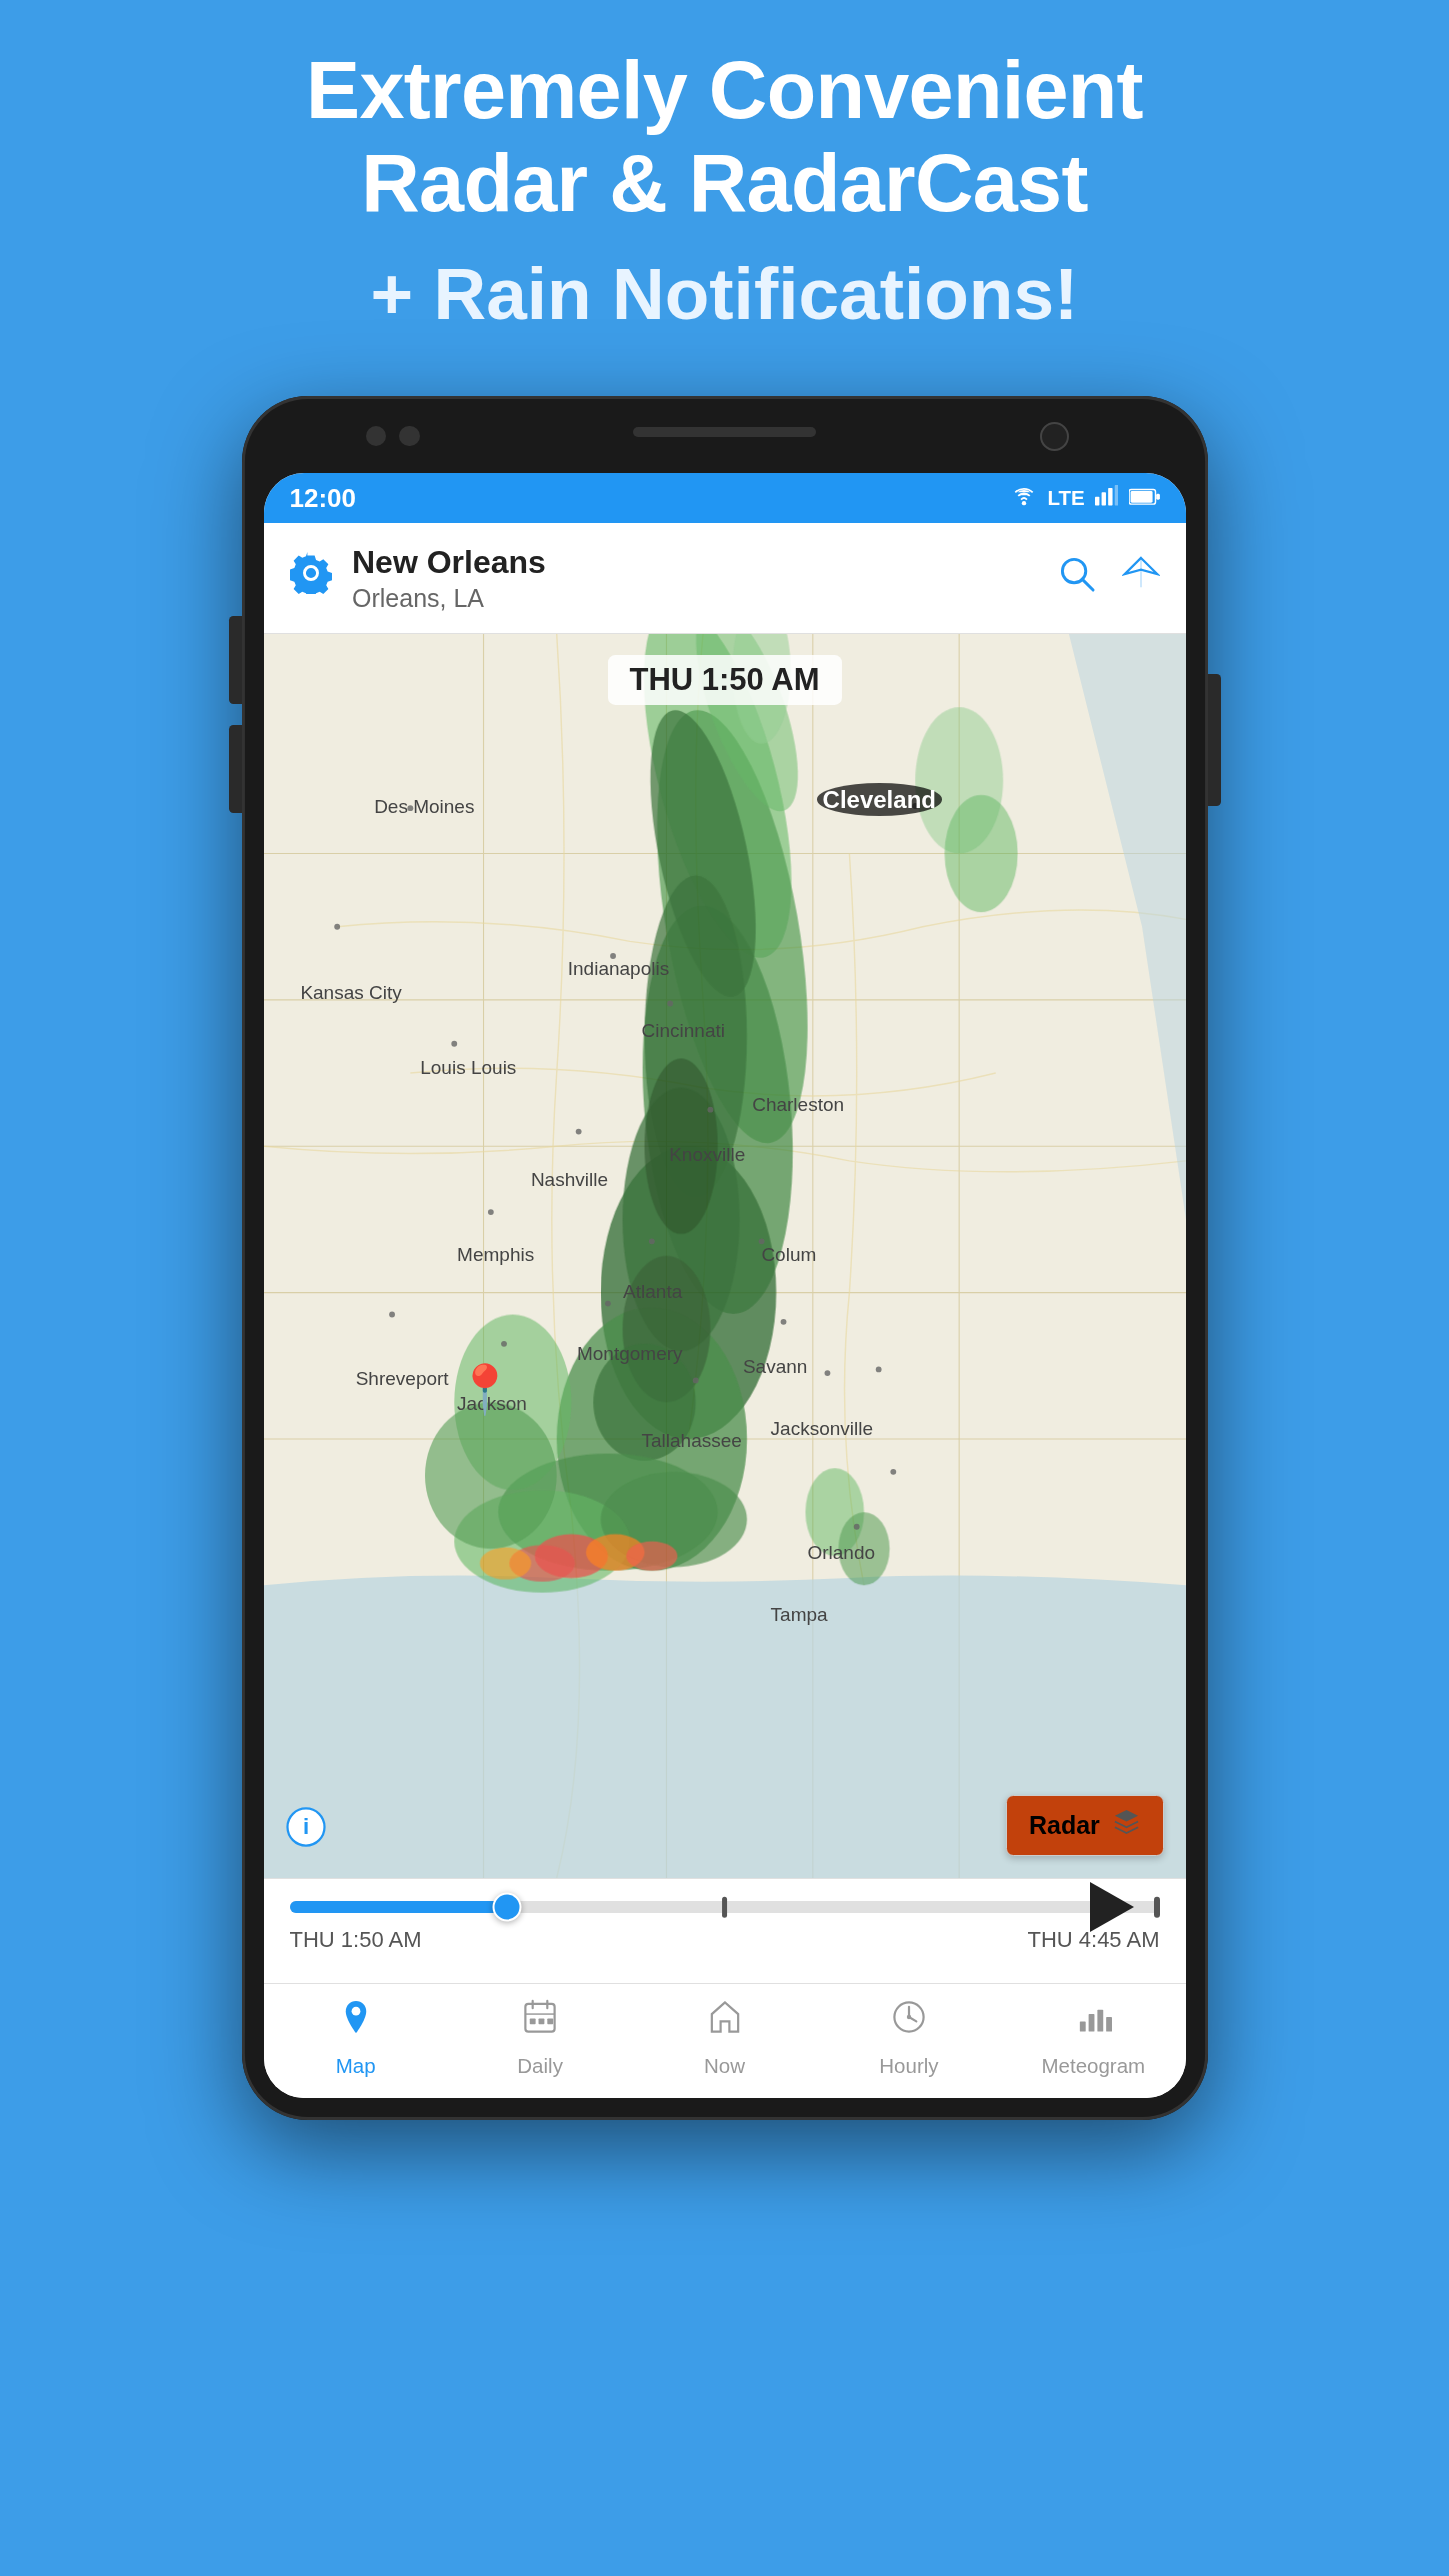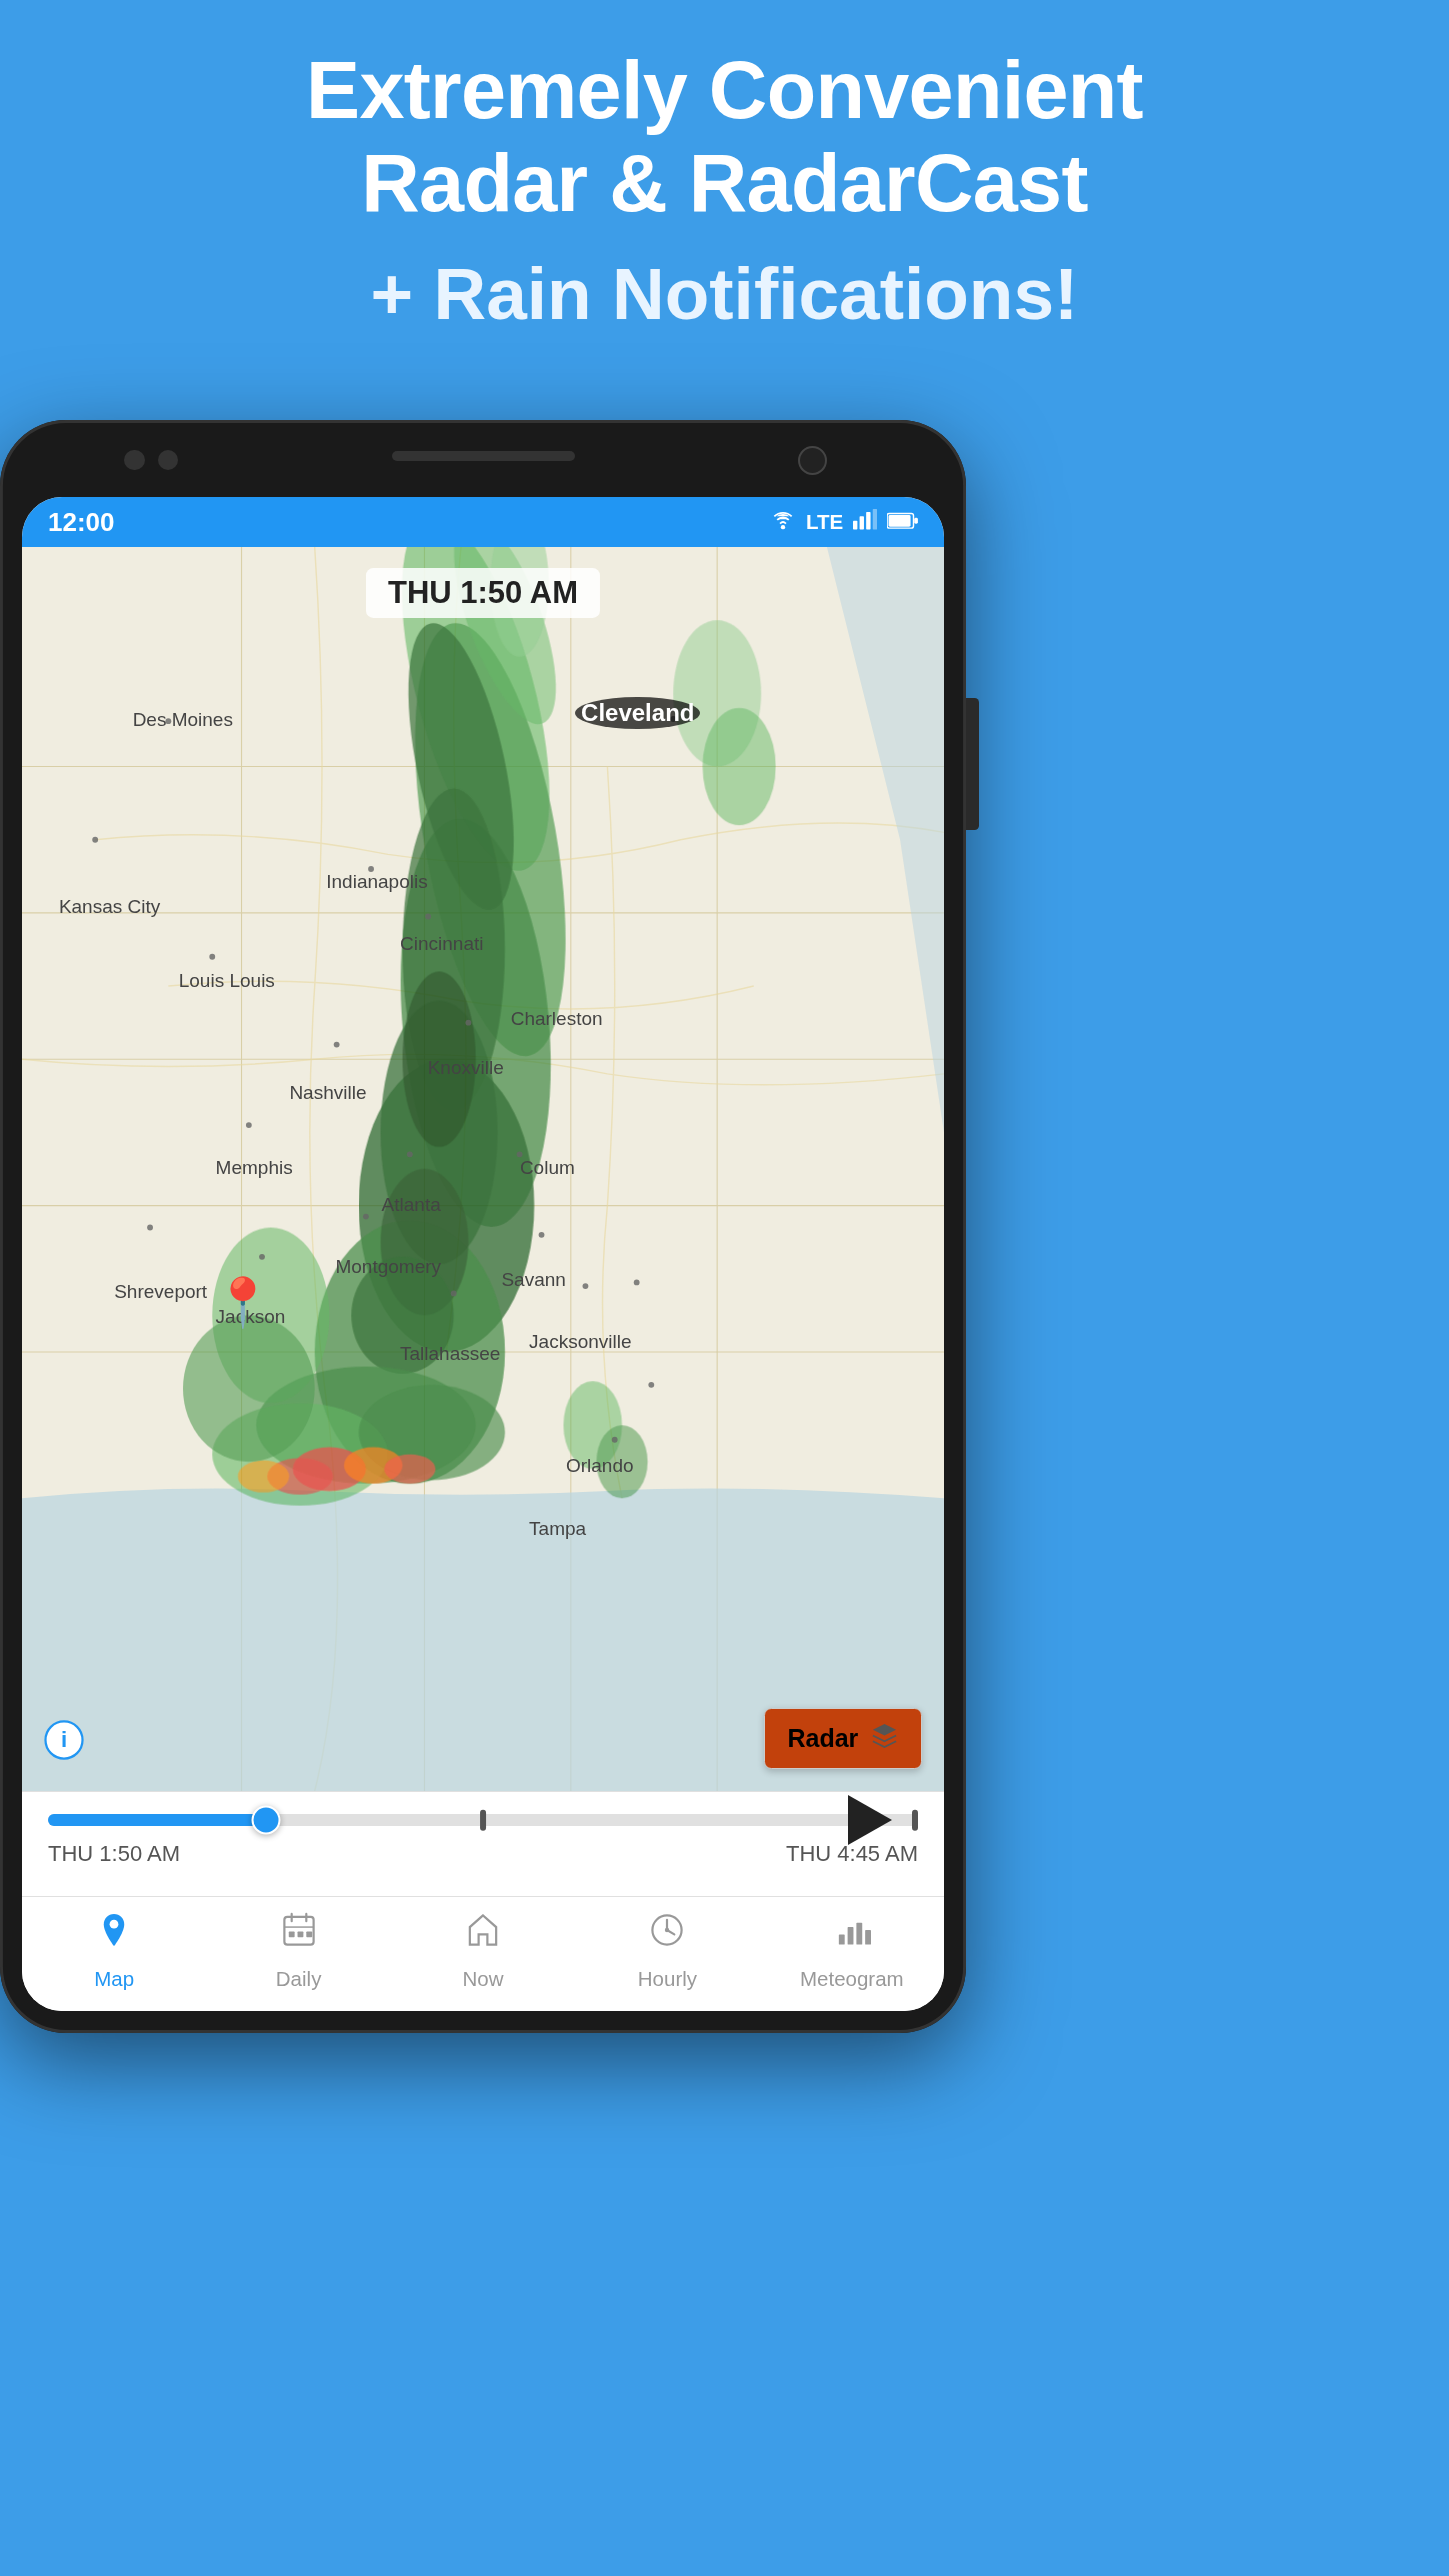--- a/index.html
+++ b/index.html
@@ -28,22 +28,23 @@
 
     .header-subtitle {
       font-size: 73px;
       font-weight: 700;
       margin-top: 22px;
       color: #e8f4ff;
     }
 
     .phone-wrapper {
       display: flex;
+      justify-content: center;
       align-items: flex-start;
-      margin-top: 56px;
+      margin-top: 32px;
     }
 
     .phone-frame {
       width: 966px;
       background: #1a1a1a;
       border-radius: 66px;
       padding: 22px;
       box-shadow: 0 29px 88px rgba(0,0,0,0.5), inset 0 0 0 2.9px #333;
       position: relative;
     }
@@ -445,20 +446,45 @@
           <span>
             <svg width="31" height="17.6" viewBox="0 0 42 24" fill="white">
               <rect x="0" y="2" width="36" height="20" rx="3" stroke="white" stroke-width="2" fill="none"></rect>
               <rect x="2" y="4" width="30" height="16" rx="2" fill="white"></rect>
               <rect x="37" y="8" width="5" height="8" rx="2" fill="white"></rect>
             </svg>
           </span>
         </div>
       </div>
 
+      <div class="app-header">
+        <span class="gear-icon">
+          <svg width="42" height="42" viewBox="0 0 58 58" fill="#2196F3">
+            <path d="M29 18a11 11 0 1 1 0 22 11 11 0 0 1 0-22zm0 4a7 7 0 1 0 0 14 7 7 0 0 0 0-14zM24 5h10l2 6 5 2 5-3 7 7-3 5 2 5 6 2v10l-6 2-2 5 3 5-7 7-5-3-5 2-2 6H24l-2-6-5-2-5 3-7-7 3-5-2-5-6-2V24l6-2 2-5-3-5 7-7 5 3 5-2 2-6z" fill-rule="evenodd"></path>
+          </svg>
+        </span>
+        <div class="location-info">
+          <div class="location-city">New Orleans</div>
+          <div class="location-state">Orleans, LA</div>
+        </div>
+        <div class="header-actions">
+          <span class="header-icon">
+            <svg width="38" height="38" viewBox="0 0 52 52" fill="none">
+              <circle cx="22" cy="22" r="16" stroke="#2196F3" stroke-width="4"></circle>
+              <line x1="33" y1="33" x2="48" y2="48" stroke="#2196F3" stroke-width="4" stroke-linecap="round"></line>
+            </svg>
+          </span>
+          <span class="header-icon">
+            <svg width="38" height="38" viewBox="0 0 52 52" fill="none">
+              <path d="M26 4 L48 26 L26 20 L4 26 Z" stroke="#2196F3" stroke-width="3" fill="none"></path>
+              <path d="M26 4 L26 44" stroke="#2196F3" stroke-width="2" opacity="0.3"></path>
+            </svg>
+          </span>
+        </div>
+      </div>
 
       <div class="map-container">
 
         <svg class="map-svg" viewBox="0 0 1260 1700" xmlns="http://www.w3.org/2000/svg">
 
           <rect width="1260" height="1700" fill="#f0ede0"></rect>
 
           <g stroke="#d4c89a" stroke-width="1.5" fill="none" opacity="0.8">
             <line x1="0" y1="300" x2="1260" y2="300"></line>
             <line x1="0" y1="500" x2="1260" y2="500"></line>

